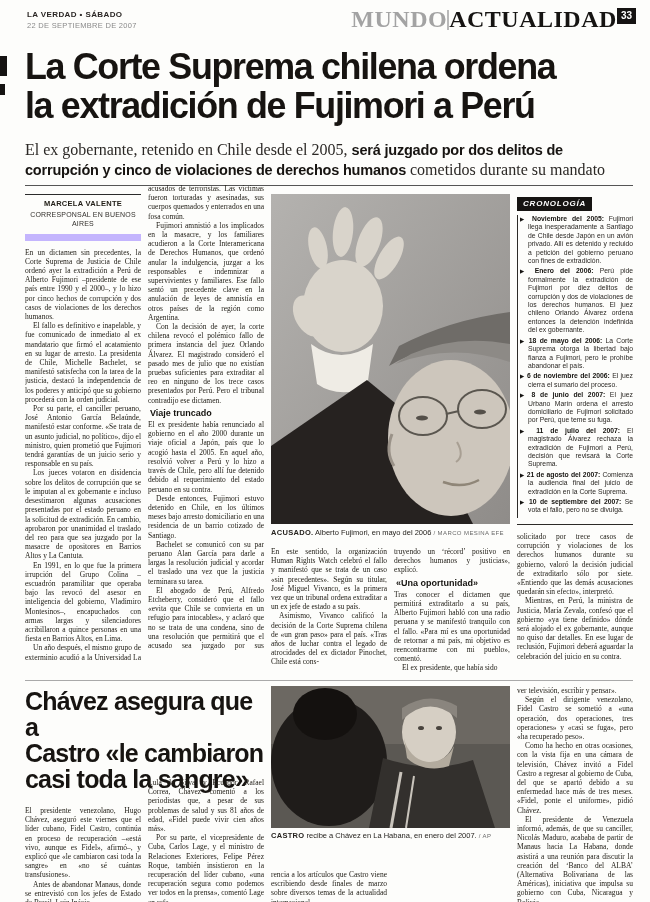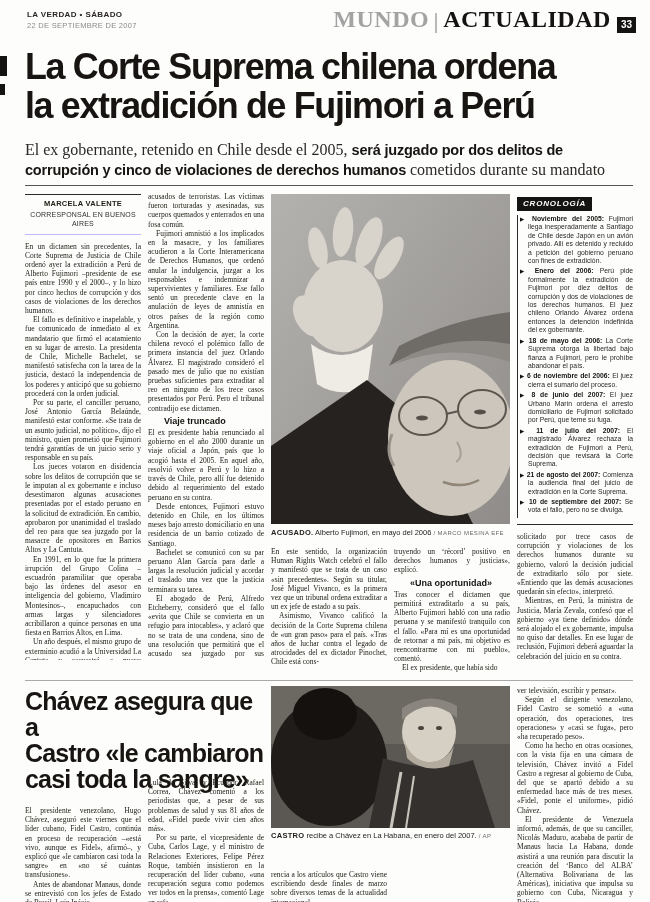--- a/index.html
+++ b/index.html
@@ -5,21 +5,21 @@
   html,body { margin:0; padding:0; background:#e8e8e8; }
   .page {
     position:relative; width:650px; height:902px; margin:0 auto;
     background:#fdfdfb; overflow:hidden; color:#1c1a18;
     font-family:"Liberation Serif", serif;
   }
   
   .mast-left { position:absolute; left:27px; top:10px; font-family:"Liberation Sans",sans-serif; }
   .mast-paper { font-size:8px; font-weight:bold; letter-spacing:.4px; color:#2a2624; }
   .mast-date { font-size:7.5px; color:#8a8a8a; letter-spacing:.3px; margin-top:2px;text-align:center; }
-  .mast-right { position:absolute; right:14px; top:6px; display:flex; align-items:flex-end; gap:6px;
+  .mast-right { position:absolute; right:14px; top:6px; display:flex; align-items:center; 
     font-family:"Liberation Serif",serif; font-weight:bold; }
   .sec-light { font-size:24px; color:#a3a3a3; letter-spacing:.5px; }
   .sec-divider { width:2px; height:20px; background:#b9b9b9; }
   .sec-dark { font-size:24px; color:#161412; letter-spacing:.5px; }
   .page-badge { background:#151312; color:#fff; font-family:"Liberation Sans",sans-serif;
     font-size:10px; font-weight:bold; padding:3px 4px; line-height:1; margin-top:-8px; }
   .crop-mark { position:absolute; left:0; background:#151312; }
   .cm1 { top:56px; width:7px; height:20px; }
   .cm2 { top:84px; width:5px; height:11px; }
   
@@ -36,28 +36,28 @@
   .sf-bold { font-family:"Liberation Sans",sans-serif; font-weight:bold; font-size:14.5px; letter-spacing:-.2px; color:#171411; }
   .rule { position:absolute; background:#555; height:1px; }
   .rule-standfirst { left:25px; top:185px; width:608px; }
   .rule-split { left:25px; top:680px; width:608px; background:#a9a9a9; }
   
   .col { position:absolute; width:116px; overflow:hidden; text-align:justify;
     font-size:7.5px; line-height:9.2px; color:#232019; }
   .para { margin:0; }
   .para + .para { text-indent:8px; }
   .subhead { font-family:"Liberation Sans",sans-serif; font-weight:bold; font-size:9px;
-    margin:4px 16px 2px; text-align:left; color:#15130f; }
-  .byline-box { border-top:1px solid #2b2b2b; border-bottom:1px solid #c4b5fd;
+    margin:4px 2px 2px; text-align:left; color:#15130f; }
+  .byline-box { border-top:1px solid #2b2b2b; border-bottom:7px solid #c4b5fd;
     padding:4px 1px 5px; margin-bottom:7px; text-align:center;
     font-family:"Liberation Sans",sans-serif; }
   .byline-name { font-size:7.5px; font-weight:bold; letter-spacing:.3px; }
   .byline-role { font-size:7px; letter-spacing:.2px; margin-top:2px; color:#33302c; }
   .f-col1 { left:25px;  top:194px; height:466px; }
-  .f-col2 { left:148px; top:192px; height:466px; }
+  .f-col2 { left:148px; top:184px; height:466px; }
   .f-col3 { left:271px; top:547px; height:131px; }
   .f-col4 { left:394px; top:547px; height:131px; }
   .f-col5-text { left:517px; top:532px; height:128px; }
   
   .photo { position:absolute; display:block; background:#9a9794; }
   .photo-fujimori { left:271px; top:194px; width:239px; height:330px; }
   .photo-castro   { left:271px; top:686px; width:239px; height:142px; }
   .caption { position:absolute; font-family:"Liberation Sans",sans-serif; font-size:7.5px;
     color:#26231f; width:239px; }
   .cap-fujimori { left:271px; top:528px; }
@@ -116,21 +116,21 @@
   <div class="col f-col1">
     <div class="byline-box">
       <div class="byline-name">MARCELA VALENTE</div>
       <div class="byline-role">CORRESPONSAL EN BUENOS AIRES</div>
     </div>
     <div>
         <p class="para">En un dictamen sin precedentes, la Corte Suprema de Justicia de Chile ordenó ayer la extradición a Perú de Alberto Fujimori –presidente de ese país entre 1990 y el 2000–, y lo hizo por cinco hechos de corrupción y dos casos de violaciones de los derechos humanos.</p>
         <p class="para">El fallo es definitivo e inapelable, y fue comunicado de inmediato al ex mandatario que firmó el acatamiento en su lugar de arresto. La presidenta de Chile, Michelle Bachelet, se manifestó satisfecha con la tarea de la justicia, destacó la independencia de los poderes y anticipó que su gobierno procederá con la orden judicial.</p>
         <p class="para">Por su parte, el canciller peruano, José Antonio García Belaúnde, manifestó estar conforme. «Se trata de un asunto judicial, no político», dijo el ministro, quien prometió que Fujimori tendrá garantías de un juicio serio y responsable en su país.</p>
         <p class="para">Los jueces votaron en disidencia sobre los delitos de corrupción que se le imputan al ex gobernante e incluso desestimaron algunas acusaciones presentadas por el estado peruano en la solicitud de extradición. En cambio, aprobaron por unanimidad el traslado del reo para que sea juzgado por la masacre de opositores en Barrios Altos y La Cantuta.</p>
-        <p class="para">En 1991, en lo que fue la primera irrupción del Grupo Colina –escuadrón paramilitar que operaba bajo las órdenes del asesor en inteligencia del gobierno, Vladimiro Montesinos–, encapuchados con armas largas y silenciadores acribillaron a quince personas en una fiesta en Barrios Altos, en Lima.</p>
+        <p class="para">En 1991, en lo que fue la primera irrupción del Grupo Colina –escuadrón paramilitar que operaba bajo las revocó del asesor en inteligencia del gobierno, Vladimiro Montesinos–, encapuchados con armas largas y silenciadores acribillaron a quince personas en una fiesta en Barrios Altos, en Lima.</p>
         <p class="para">Un año después, el mismo grupo de exterminio acudió a la Universidad La Cantuta y secuestró a nueve estudiantes y un profesor</p>
       </div>
   </div>
 
   <div class="col f-col2">
     <div>
         <p class="para">acusados de terroristas. Las víctimas fueron torturadas y asesinadas, sus cuerpos quemados y enterrados en una fosa común.</p>
         <p class="para">Fujimori amnistió a los implicados en la masacre, y los familiares acudieron a la Corte Interamericana de Derechos Humanos, que ordenó anular la indulgencia, juzgar a los responsables e indemnizar a supervivientes y familiares. Ese fallo sentó un precedente clave en la anulación de leyes de amnistía en otros países de la región como Argentina.</p>
         <p class="para">Con la decisión de ayer, la corte chilena revocó el polémico fallo de primera instancia del juez Orlando Álvarez. El magistrado consideró el pasado mes de julio que no existían pruebas suficientes para extraditar al reo en ninguno de los trece casos presentados por Perú. Pero el tribunal contradijo ese dictamen.</p>
       </div>
@@ -206,21 +206,21 @@
       <div class="cron-item"><span class="cron-arrow">▶</span> <span class="cron-date">21 de agosto del 2007:</span><span> Comienza la audiencia final del juicio de extradición en la Corte Suprema.</span></div>
       <div class="cron-item"><span class="cron-arrow">▶</span> <span class="cron-date">10 de septiembre del 2007:</span><span> Se vota el fallo, pero no se divulga.</span></div>
       <div class="cron-item"><span class="cron-arrow">▶</span> <span class="cron-date">21 de septiembre del 2007:</span><span> La Corte Suprema chilena extradita a Fujimori a Perú.</span></div>
     </div>
   </div>
   <div class="cron-rule"></div>
 
   <div class="col f-col5-text">
     <div>
         <p class="para">solicitado por trece casos de corrupción y violaciones de los derechos humanos durante su gobierno, valoró la decisión judicial de extraditarlo sólo por siete. «Entiendo que las demás acusaciones quedarán sin efecto», interpretó.</p>
-        <p class="para">Mientras, en Perú, la ministra de Justicia, María Zevala, confesó que el gobierno «ya tiene definido» dónde será alojado el ex gobernante, impulsa no quiso dar detalles. En ese lugar de reclusión, Fujimori deberá aguardar la celebración del juicio en su contra.</p>
+        <p class="para">Mientras, en Perú, la ministra de Justicia, María Zevala, confesó que el gobierno «ya tiene definido» dónde será alojado el ex gobernante, aunque no quiso dar detalles. En ese lugar de reclusión, Fujimori deberá aguardar la celebración del juicio en su contra.</p>
       </div>
   </div>
 
   <div class="rule rule-split"></div>
 
   <h2 class="headline2">Chávez asegura que a
 Castro «le cambiaron
 casi toda la sangre»</h2>
 
 

